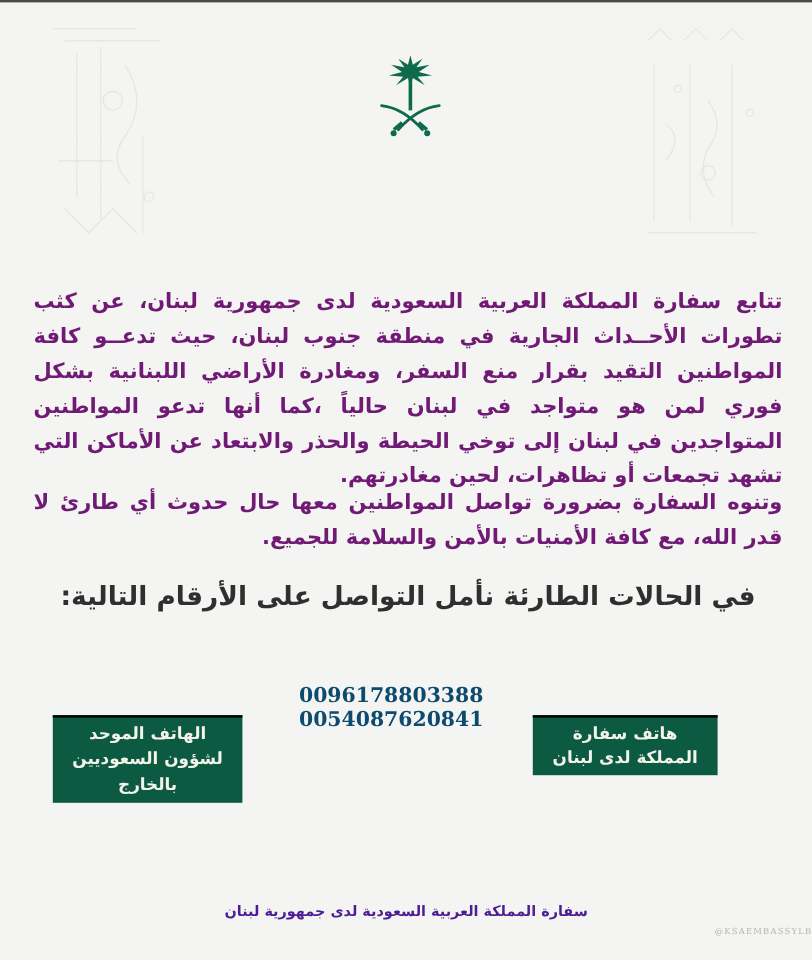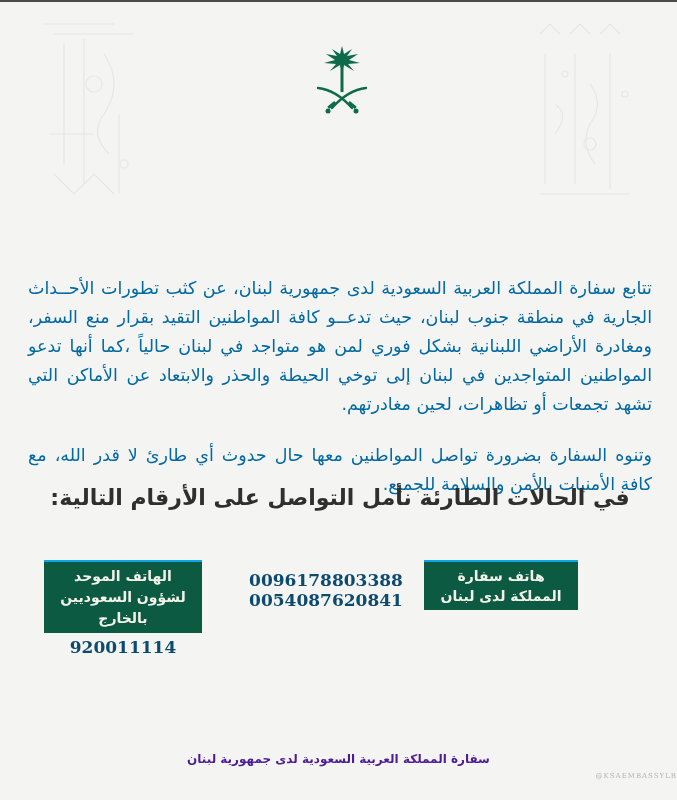--- a/index.html
+++ b/index.html
@@ -12,40 +12,39 @@
     .topbar { position: absolute; left: 0; top: 0; width: 677px; height: 2px; background: #4a4a4a; }
     .bg-pattern-left, .bg-pattern-right {
       position: absolute; top: 14px; width: 110px; height: 190px;
       opacity: 0.35;
     }
     .bg-pattern-left { left: 34px; }
     .bg-pattern-right { left: 530px; }
     .emblem { position: absolute; left: 316px; top: 44px; width: 52px; height: 72px; }
     .body-text {
       position: absolute; left: 28px; width: 624px; direction: rtl; text-align: justify;
-      color: #0369a1; font-size: 17.5px; line-height: 29px; font-weight: normal;
+      color: #701a75; font-size: 17.5px; line-height: 29px; font-weight: bold;
       text-align-last: right;
-      margin-top: 36px;
     }
     .p1 { top: 238px; }
     .p2 { top: 405px; }
     .heading {
       position: absolute; left: 28px; width: 624px; top: 485px; direction: rtl; text-align: center;
       color: #2f2f2f; font-size: 22px; font-weight: bold;
     }
     .contact { position: absolute; top: 560px; text-align: center; }
     .contact .label {
       background: #0d5a43; color: #f3f3ea; font-size: 14px; font-weight: bold;
-      border-top: 2px solid #0ea5e9; direction: rtl; padding: 4px 6px; line-height: 20px;
+      border-top: 2px solid #000000; direction: rtl; padding: 4px 6px; line-height: 20px; margin-top: 36px;
     }
     .contact .num {
       color: #0c4a6e; font-family: "DejaVu Serif", serif; font-weight: bold; font-size: 17px;
       line-height: 20px;
     }
-    .c1 { left: 424px; width: 154px; text-align: center; }
+    .c1 { left: 444px; width: 154px; text-align: center; }
     .c2 { left: 244px; width: 164px; }
     .c3 { left: 44px; width: 158px; }
     .c3 .label { line-height: 21px; padding: 4px 4px; }
     .footer-title {
       position: absolute; top: 752px; left: 0; width: 677px; text-align: center; direction: rtl;
       color: #4c1d95; font-size: 12px; font-weight: bold;
     }
     .footer-handle {
       position: absolute; top: 772px; left: 0; width: 677px; text-align: right;
       color: #b5b5b5; font-size: 7px; letter-spacing: 1px; font-family: "DejaVu Serif", serif;
@@ -99,19 +98,16 @@
 
 <div class="contact c2">
   <div style="margin-top:10px">
     <div class="num">0096178803388</div>
     <div class="num">0054087620841</div>
   </div>
 </div>
 
 <div class="contact c3">
   <div class="label">الهاتف الموحد لشؤون السعوديين بالخارج</div>
-  <div style="margin-top:4px">
-    <div class="num">920011114</div>
-  </div>
 </div>
 
 <div class="footer-title">سفارة المملكة العربية السعودية لدى جمهورية لبنان</div>
 <div class="footer-handle">@KSAEMBASSYLB</div>
 
 </body></html>

